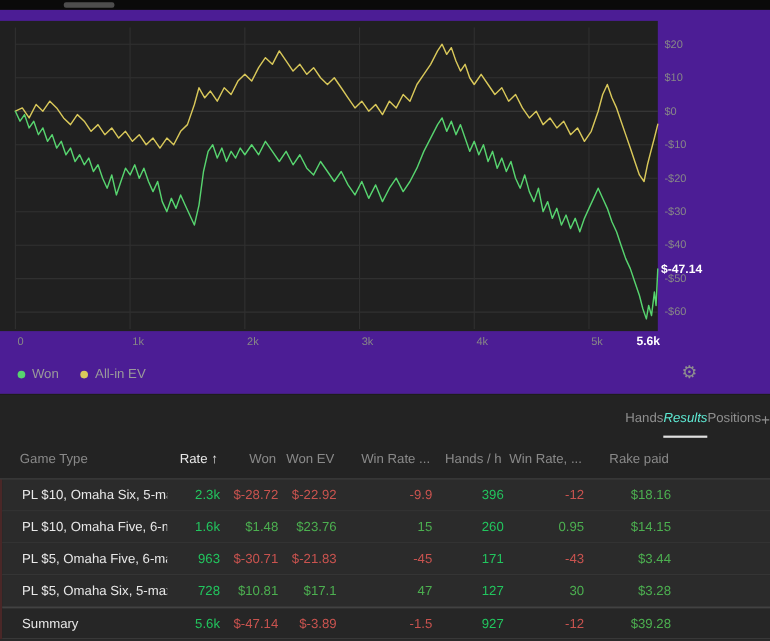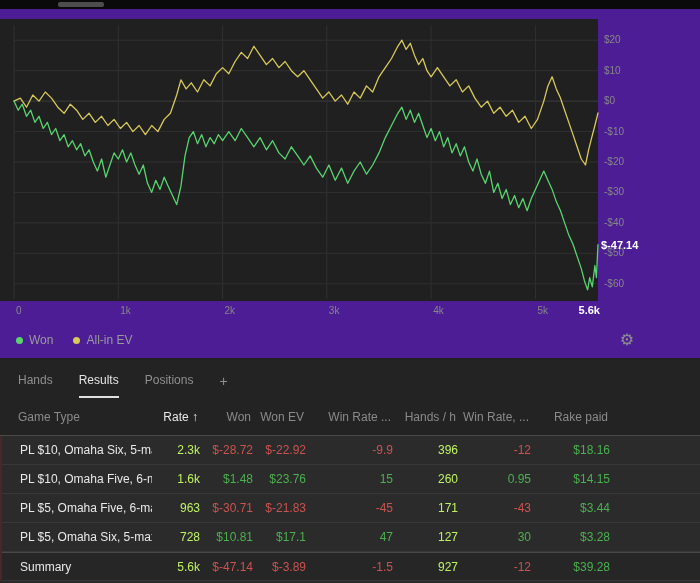--- a/index.html
+++ b/index.html
@@ -14,43 +14,43 @@
 
   .chart-section { position:relative; background:#4c1d95; }
   svg text { font-family:"Liberation Sans","DejaVu Sans",sans-serif; }
 
   .legend-row { display:flex; align-items:center; gap:20px; padding:6px 0 8px 16px; height:34px; }
   .legend-item { display:flex; align-items:center; gap:6px; color:#9a9a9a; font-size:12px; cursor:pointer; }
   .dot { width:7px; height:7px; border-radius:50%; display:inline-block; }
   .gear { margin-left:auto; margin-right:66px; color:#8f8f8f; font-size:16px; line-height:1; cursor:pointer; }
 
   .table-section { background:#232323; border-top:1px solid #1d1d1d; }
-  .tabs { display:flex; align-items:flex-end; gap:26px; padding:14px 0 0 18px; color:#8f8f8f; font-size:12px; }
+  .tabs { display:flex; align-items:flex-end; padding:14px 0 0 18px; color:#8f8f8f; font-size:12px;justify-content:flex-end; }
   .tab { padding-bottom:9px; cursor:pointer; border-bottom:2px solid transparent; }
-  .tab.active { color:#e5e5e5; border-bottom-color:#e0e0e0; }
+  .tab.active { color:#5eead4; border-bottom-color:#e0e0e0;font-style:italic; }
   .tab-add { padding-bottom:9px; font-size:14px; cursor:pointer; color:#8f8f8f; }
 
   .grid-row {
     display:grid;
     grid-template-columns:132px 48px 53px 53px 87px 65px 73px 79px;
     padding:0 93px 0 18px;
     align-items:center;
   }
   .thead { height:38px; color:#8a8a8a; font-size:12px; border-bottom:1px solid #4a4a4a; background:#232323; }
   .thead .hcell.sorted { color:#e8e8e8; }
   .hcell { cursor:pointer; white-space:nowrap; }
   .num { text-align:right; }
   .left { text-align:left; }
 
   #table-body { border-left:2px solid #4a2727; }
   .row { height:29px; background:#2b2b2b; border-bottom:1px solid #383838; font-size:12px; cursor:pointer; }
   .row .cell { white-space:nowrap; overflow:hidden; }
   .row.summary { background:#262626; border-top:1px solid #4a4a4a; }
   .label { color:#e8e8e8; }
-  .neutral { color:#bef264; }
+  .neutral { color:#22c55e; }
   .pos { color:#4caf50; }
   .neg { color:#c9534f; }
 </style>
 </head>
 <body>
 
 <div class="top-strip">
   <div class="thumb"></div>
 </div>
 

